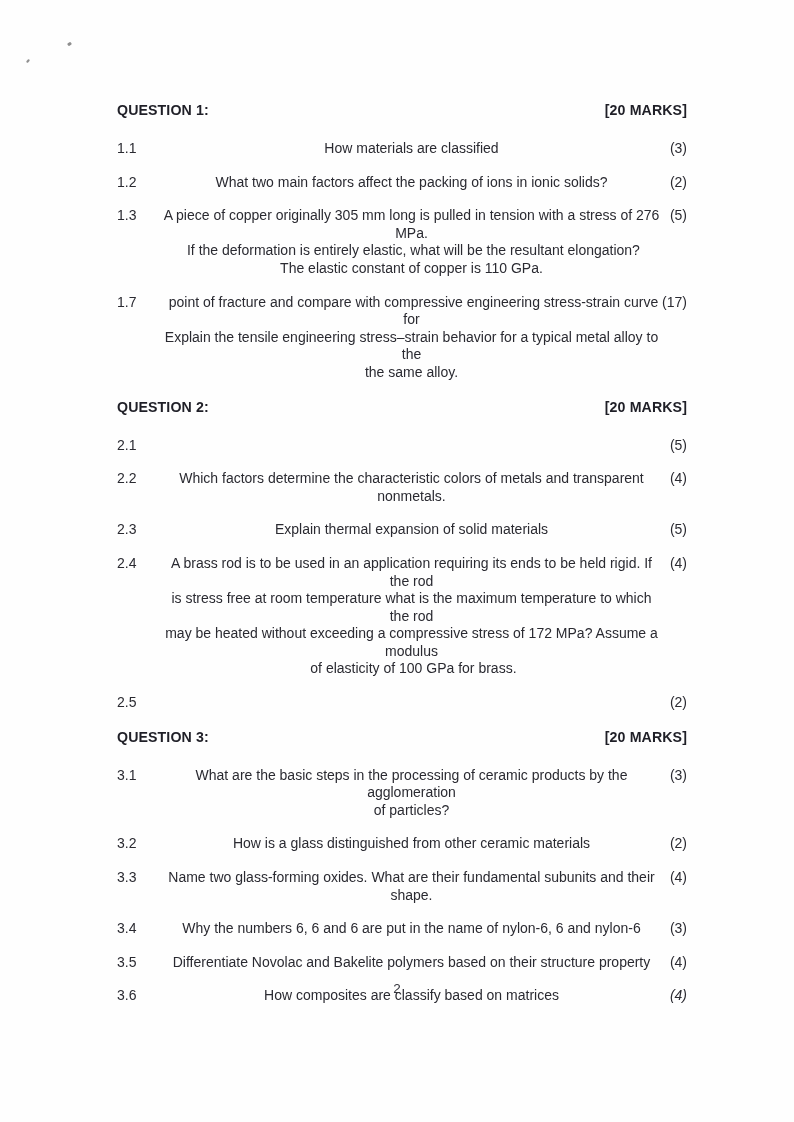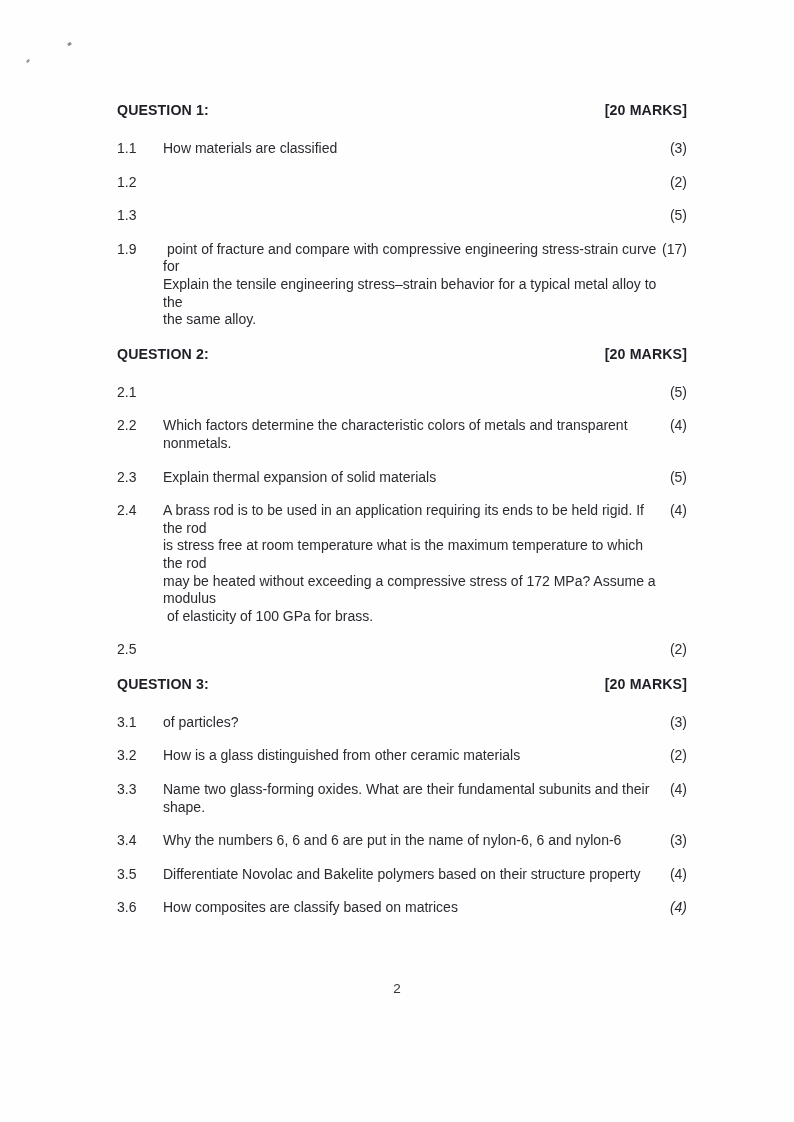--- a/index.html
+++ b/index.html
@@ -48,20 +48,21 @@
   }
   .num {
     flex: 0 0 46px;
   }
   .qtext {
     flex: 0 0 497px;
     width: 497px;
   }
   .qline {
     white-space: pre-wrap;
+    text-align: center;
   }
   .marks {
     flex: 1 1 auto;
     text-align: right;
     white-space: nowrap;
   }
   .marks.italic {
     font-style: italic;
   }
   .footer {
@@ -109,30 +110,38 @@
       <div class="item">
         <span class="num">1.1</span>
         <div class="qtext">
           <div class="qline">How materials are classified</div>
         </div>
         <span class="marks">(3)</span>
       </div>
 
       <div class="item">
         <span class="num">1.2</span>
+        <div class="qtext">
+          <div class="qline">What two main factors affect the packing of ions in ionic solids?</div>
+        </div>
         <span class="marks">(2)</span>
       </div>
 
       <div class="item">
         <span class="num">1.3</span>
+        <div class="qtext">
+          <div class="qline">A piece of copper originally 305 mm long is pulled in tension with a stress of 276 MPa.</div>
+          <div class="qline"> If the deformation is entirely elastic, what will be the resultant elongation?</div>
+          <div class="qline">The elastic constant of copper is 110 GPa.</div>
+        </div>
         <span class="marks">(5)</span>
       </div>
 
       <div class="item">
-        <span class="num">1.9</span>
+        <span class="num">1.7</span>
         <div class="qtext">
           <div class="qline"> point of fracture and compare with compressive engineering stress-strain curve for</div>
           <div class="qline">Explain the tensile engineering stress–strain behavior for a typical metal alloy to the</div>
           <div class="qline">the same alloy.</div>
         </div>
         <span class="marks">(17)</span>
       </div>
     </section>
 
     <section class="qsection">
@@ -181,20 +190,21 @@
 
     <section class="qsection">
       <header class="qhead">
         <span class="qtitle">QUESTION 3:</span>
         <span class="qmarks">[20 MARKS]</span>
       </header>
 
       <div class="item">
         <span class="num">3.1</span>
         <div class="qtext">
+          <div class="qline">What are the basic steps in the processing of ceramic products by the agglomeration</div>
           <div class="qline">of particles?</div>
         </div>
         <span class="marks">(3)</span>
       </div>
 
       <div class="item">
         <span class="num">3.2</span>
         <div class="qtext">
           <div class="qline">How is a glass distinguished from other ceramic materials</div>
         </div>

